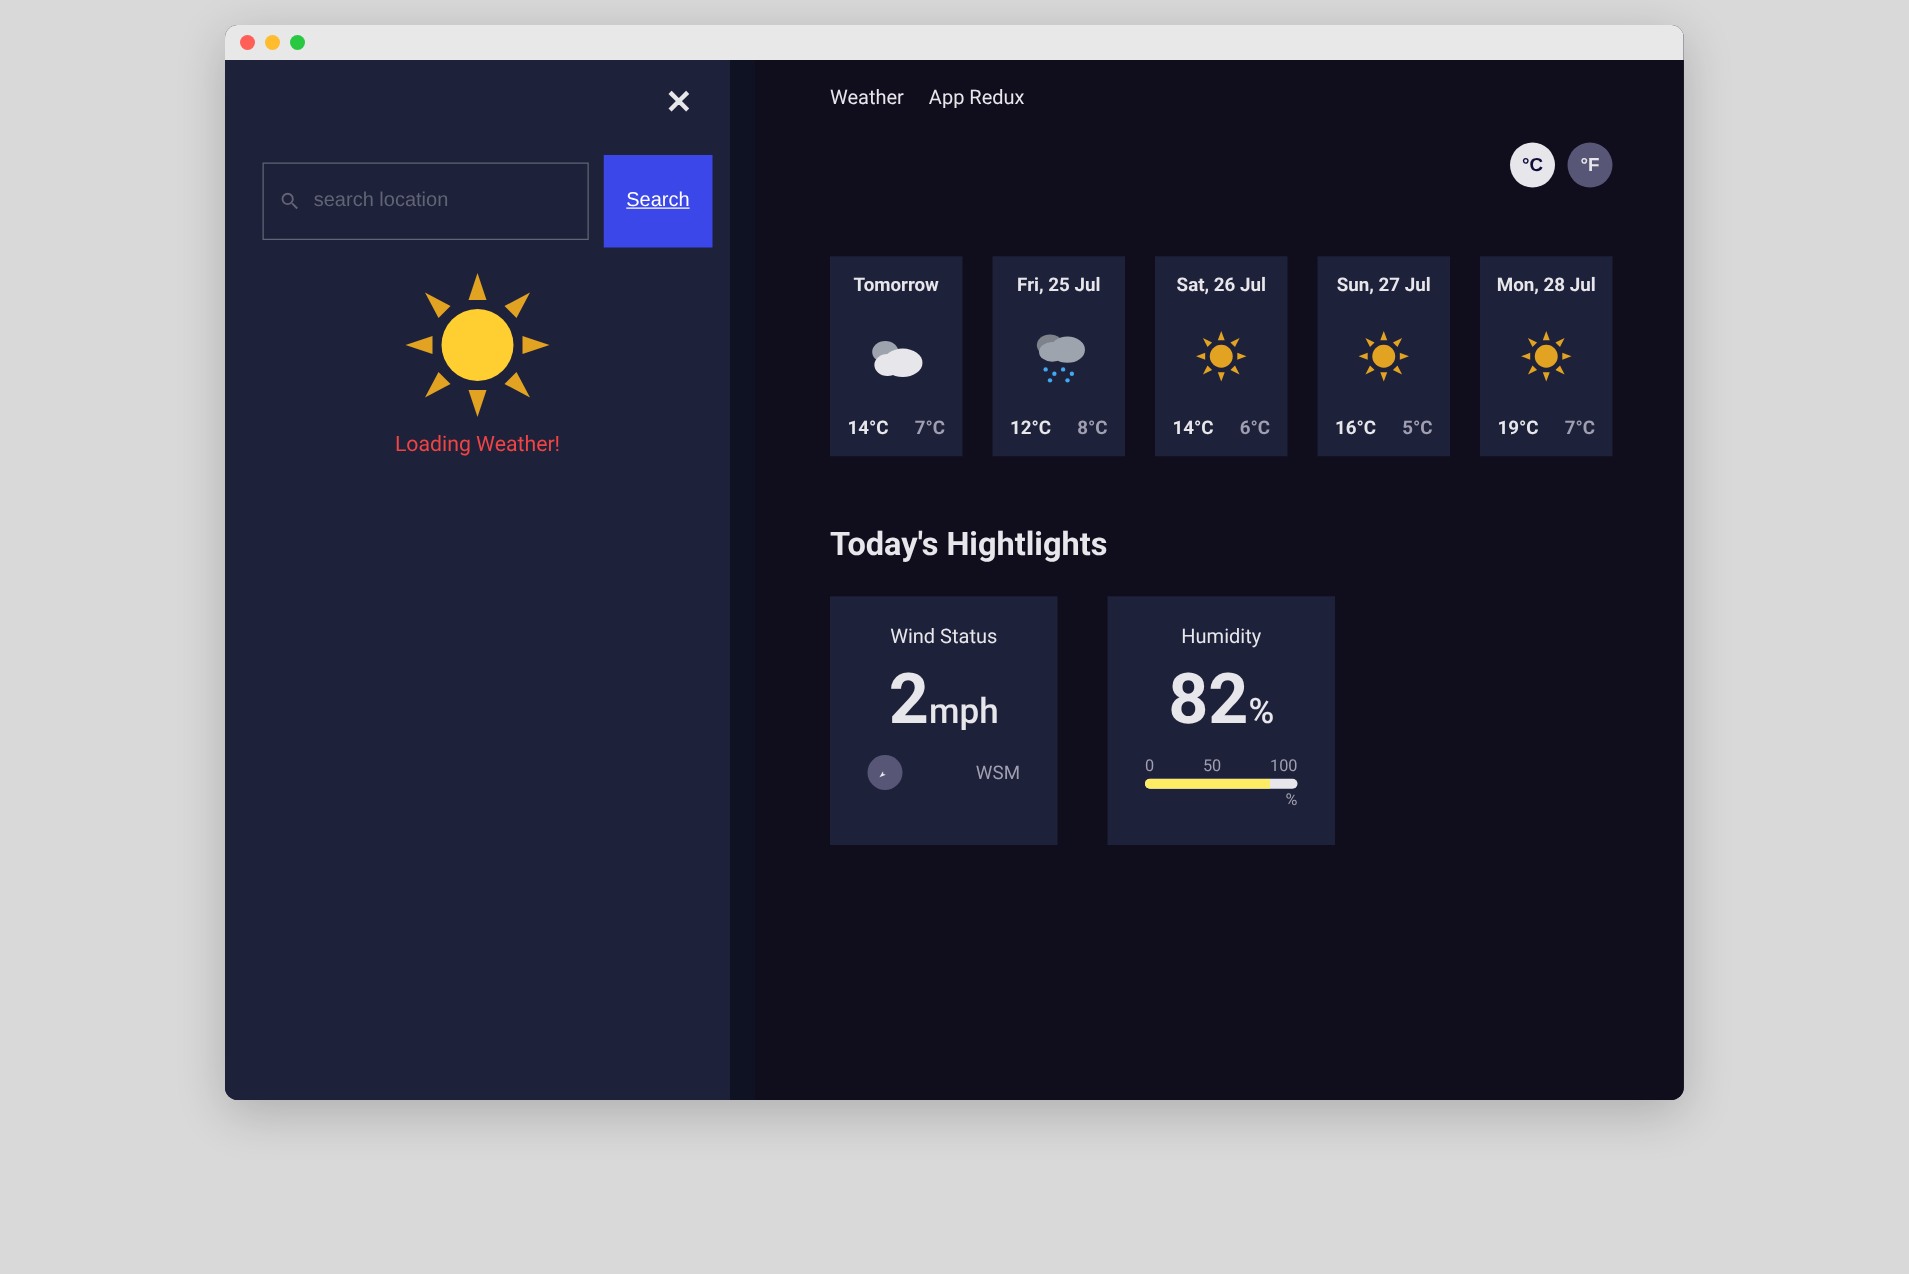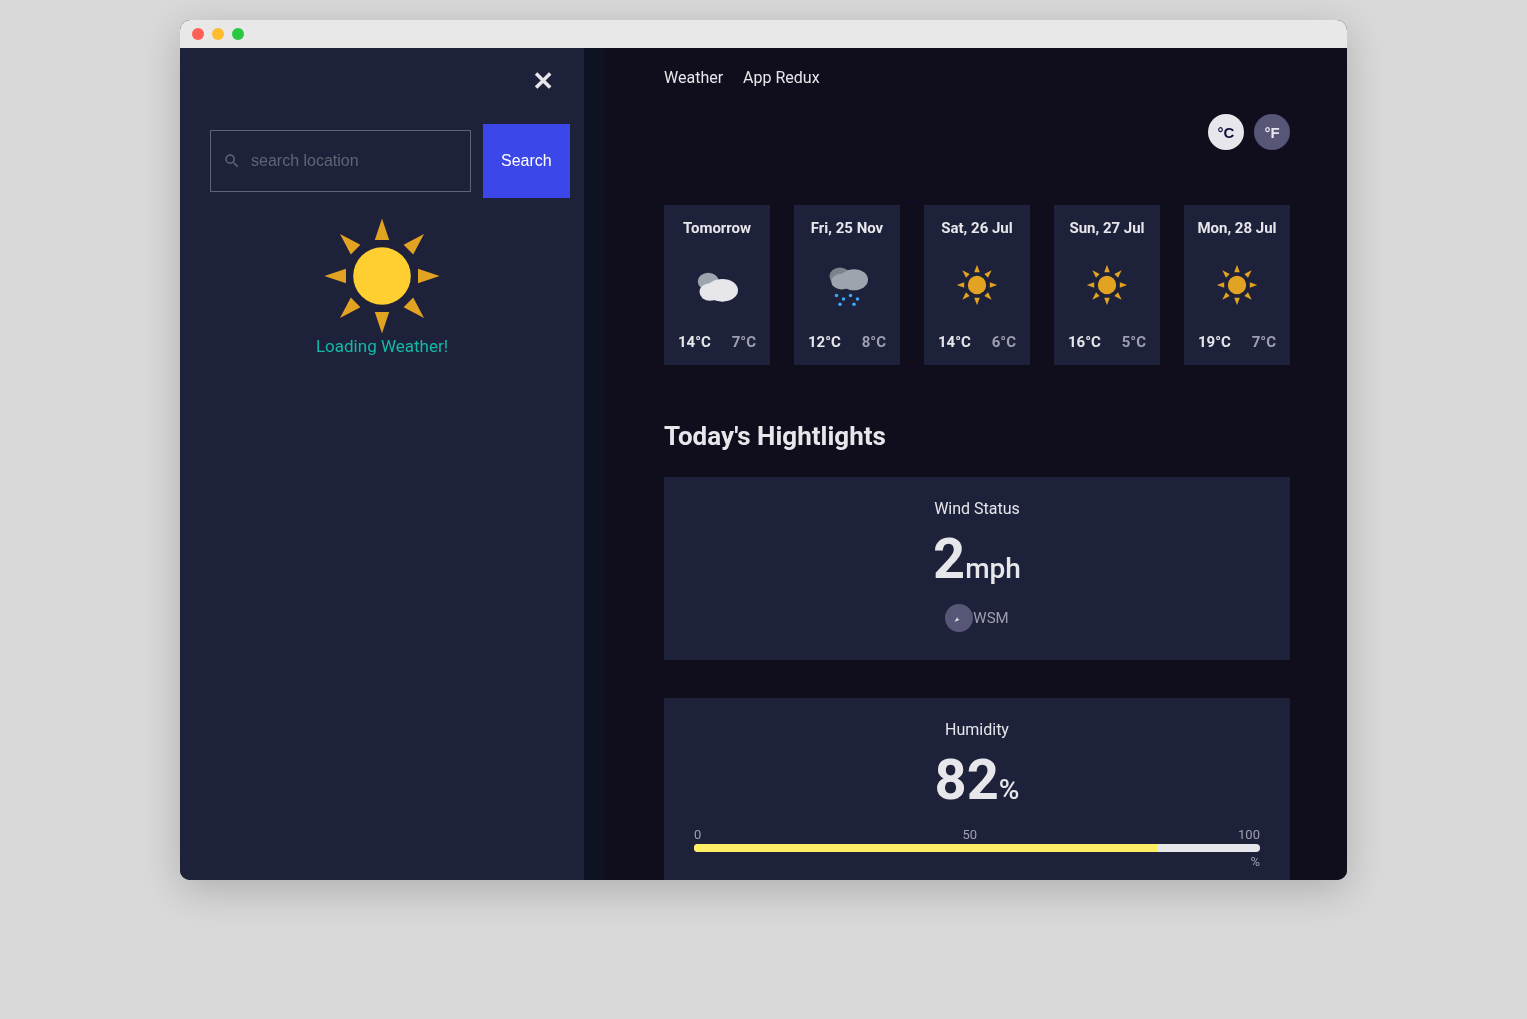--- a/index.html
+++ b/index.html
@@ -74,29 +74,31 @@
   flex: 1;
 }
 .search-input::placeholder { color: #616475; }
 .search-btn {
   background: #3c47e9;
   color: #fff;
   border: none;
   padding: 28px 18px;
   font-size: 16px;
   cursor: pointer;
+  text-decoration: underline;
 }
 .loading-area {
   text-align: center;
   margin-top: 18px;
 }
 .loading-area .sun-svg { width: 120px; height: 120px; margin: 0 auto; display: block; }
 .loading-text {
-  color: #14b8a6;
+  color: #ef4444;
   font-size: 17px;
+  margin-top: 10px;
 }
 .main {
   flex: 1;
   background: #100e1d;
   padding: 20px 60px 40px 60px;
   position: relative;
   margin-left: 20px;
 }
 .topnav {
   display: flex;
@@ -145,37 +147,37 @@
 .fcard .hi { color: #e7e7eb; font-size: 15px; }
 .fcard .lo { color: #a09fb1; font-size: 15px; }
 .htitle {
   color: #e7e7eb;
   font-size: 26px;
   font-weight: 700;
   margin-top: 56px;
 }
 .hgrid {
   display: grid;
-  grid-template-columns: 1fr;
+  grid-template-columns: 1fr 1fr 1fr;
   gap: 38px 40px;
   margin-top: 26px;
 }
 .hcard {
   background: #1e213a;
   padding: 22px 30px 28px 30px;
   text-align: center;
   color: #e7e7eb;
 }
 .hcard .label { font-size: 16px; }
 .hcard .big { font-size: 56px; font-weight: 700; margin-top: 8px; }
 .hcard .unit { font-size: 28px; font-weight: 500; }
 .wind-dir {
   display: flex;
   align-items: center;
-  justify-content: center;
+  justify-content: space-between;
   gap: 0;
   margin-top: 12px;
 }
 .wind-circle {
   width: 28px; height: 28px; border-radius: 50%;
   background: #585676;
   display: flex; align-items: center; justify-content: center;
 }
 .wind-circle svg { width: 14px; height: 14px; fill: #e7e7eb; }
 .wind-label { color: #a09fb1; font-size: 15px; }
@@ -245,21 +247,21 @@
                 <ellipse cx="38" cy="30" rx="18" ry="13" fill="#e7e7eb"></ellipse>
                 <ellipse cx="24" cy="32" rx="12" ry="10" fill="#e7e7eb"></ellipse>
               </svg>
           </div>
           <div class="temps">
             <span class="hi">14°C</span>
             <span class="lo">7°C</span>
           </div>
         </div>
         <div class="fcard">
-          <div class="day">Fri, 25 Nov</div>
+          <div class="day">Fri, 25 Jul</div>
           <div class="wicon">
             <svg viewBox="0 0 64 56" width="56" height="50">
               <ellipse cx="24" cy="18" rx="12" ry="10" fill="#7d828b"></ellipse>
                 <ellipse cx="40" cy="22" rx="16" ry="12" fill="#9ea4ad"></ellipse>
                 <ellipse cx="26" cy="24" rx="12" ry="9" fill="#9ea4ad"></ellipse>
               <g fill="#3fa9f5">
                   <circle cx="20" cy="40" r="2"></circle>
                   <circle cx="28" cy="44" r="2"></circle>
                   <circle cx="36" cy="40" r="2"></circle>
                   <circle cx="44" cy="44" r="2"></circle>

